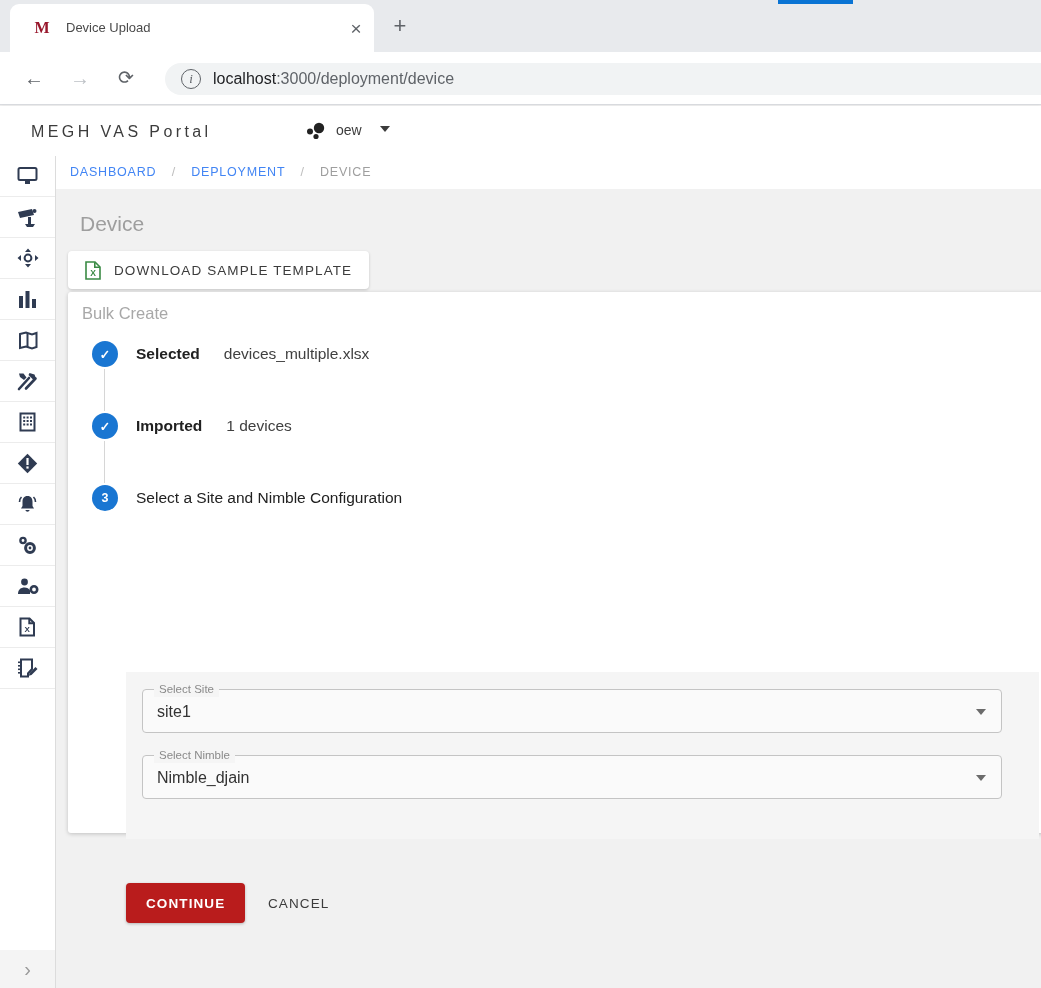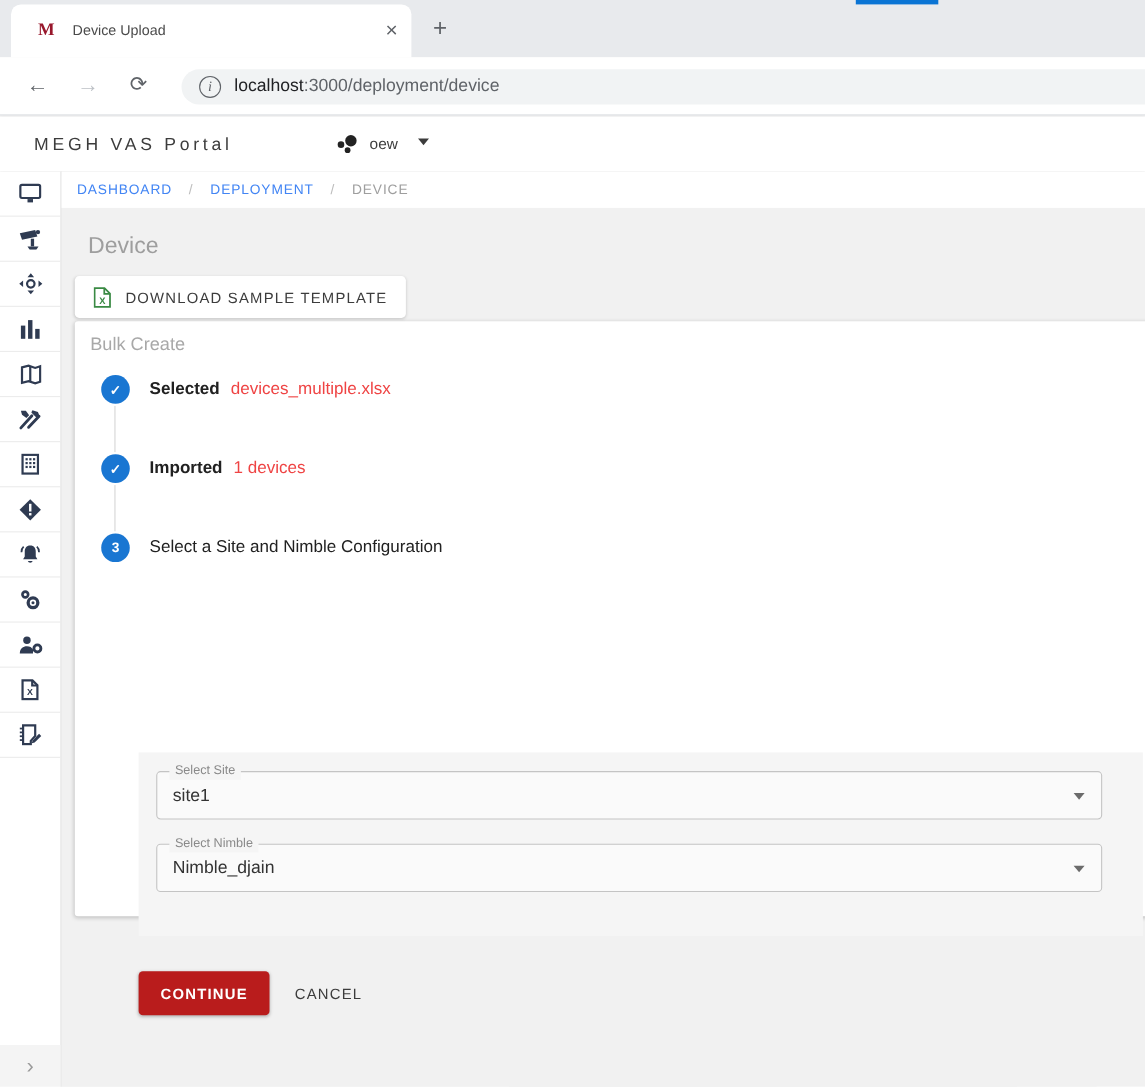--- a/index.html
+++ b/index.html
@@ -171,30 +171,30 @@
     border-radius: 50%; background: #1976d2;
     display: flex; align-items: center; justify-content: center;
     color: #ffffff; font-size: 12.5px; font-weight: bold;
   }
   .step-body {
     position: absolute; left: 44px; top: 0; height: 26px;
     display: flex; align-items: center; white-space: nowrap;
   }
   .step-label { font-size: 15.5px; color: #212121; font-weight: bold; }
   .step-label.plain { font-weight: normal; }
-  .step-value { font-size: 15.5px; color: #ef4444; margin-left: 10px; }
+  .step-value { font-size: 15.5px; color: #404040; margin-left: 24px; }
   .step-gap { position: relative; height: 46px; }
   .step-gap::before {
     content: ""; position: absolute; left: 12px; top: 2px;
     width: 1px; height: 42px; background: #d6d6d6;
   }
 
   
   .form-panel {
-    position: absolute; left: 58px; top: 392px; width: 913px; height: 167px;
+    position: absolute; left: 58px; top: 380px; width: 913px; height: 167px;
     background: #f5f5f5;
   }
   .field {
     position: absolute; left: 16px; width: 860px; height: 44px;
     background: #fafafa; border: 1px solid #c4c4c4; border-radius: 4px;
   }
   .field.f1 { top: 17px; }
   .field.f2 { top: 83px; }
   .field-label {
     position: absolute; left: 11px; top: -8px; height: 15px;

